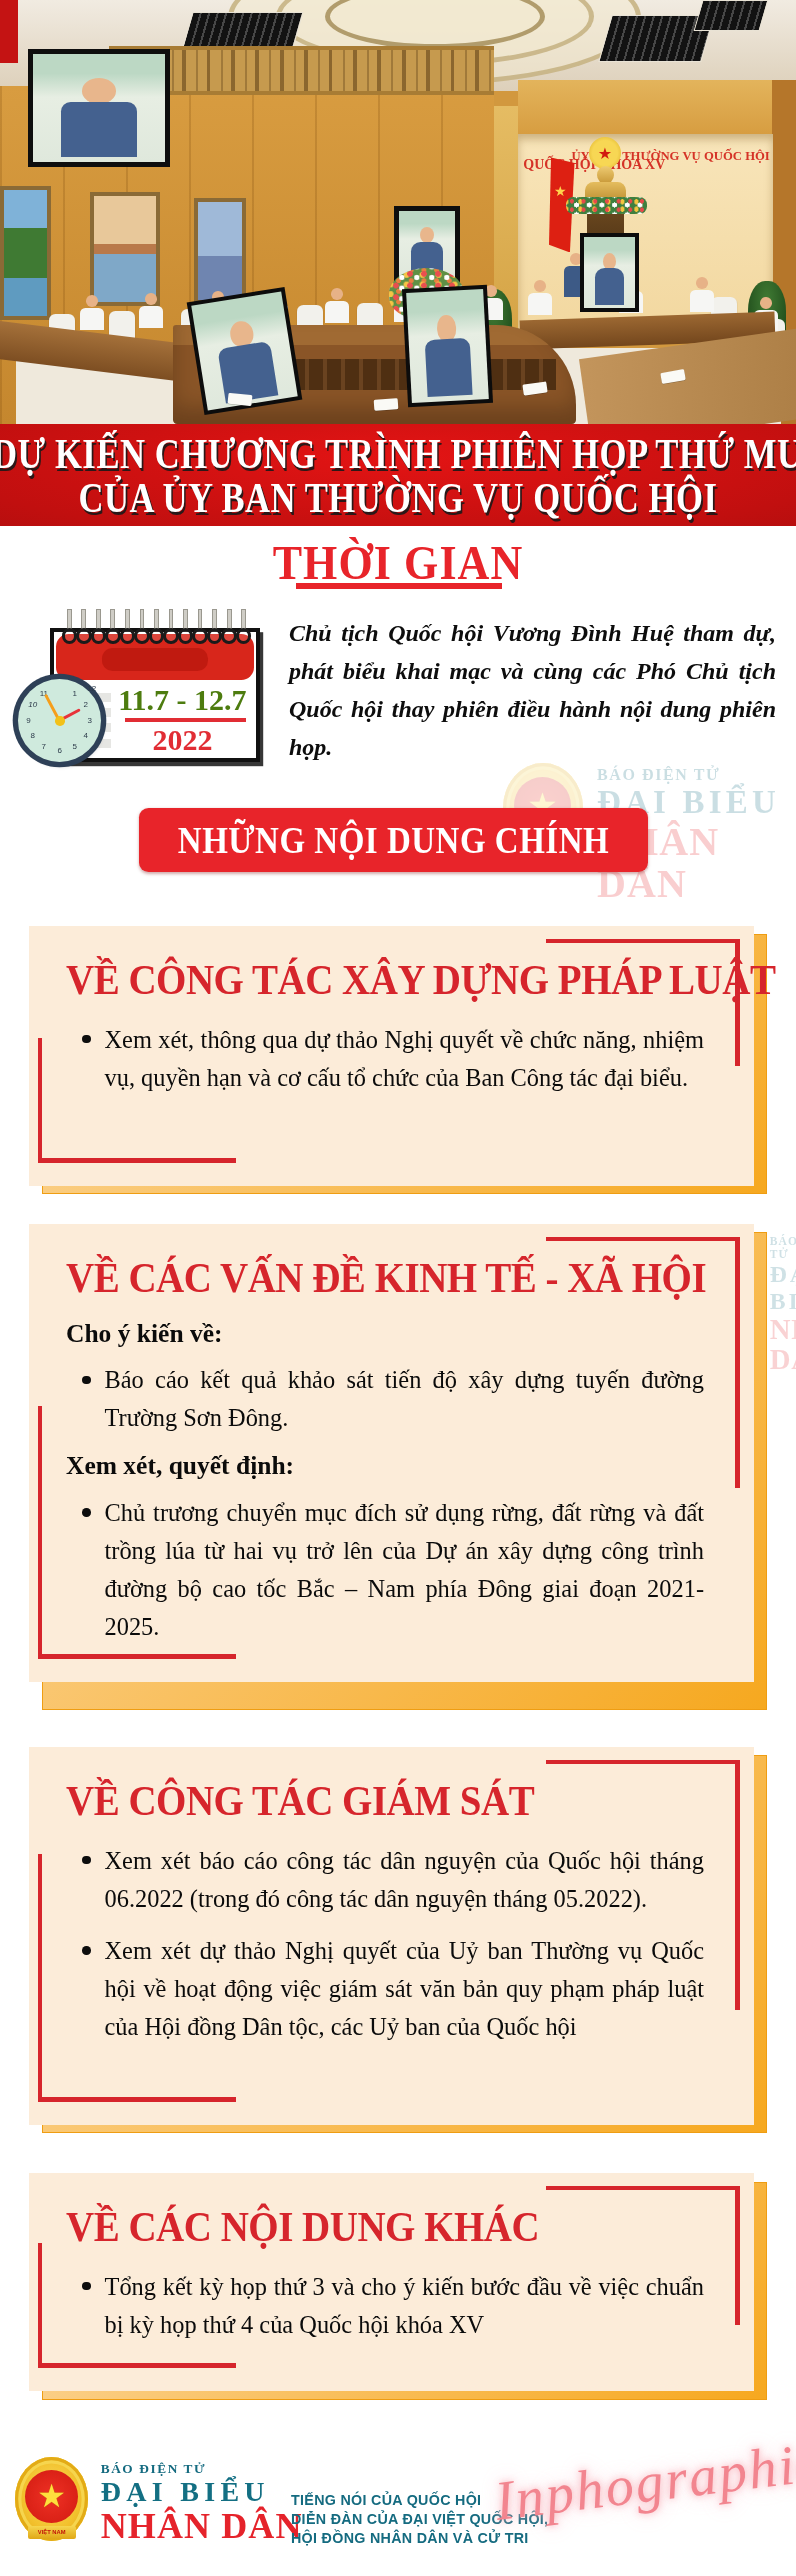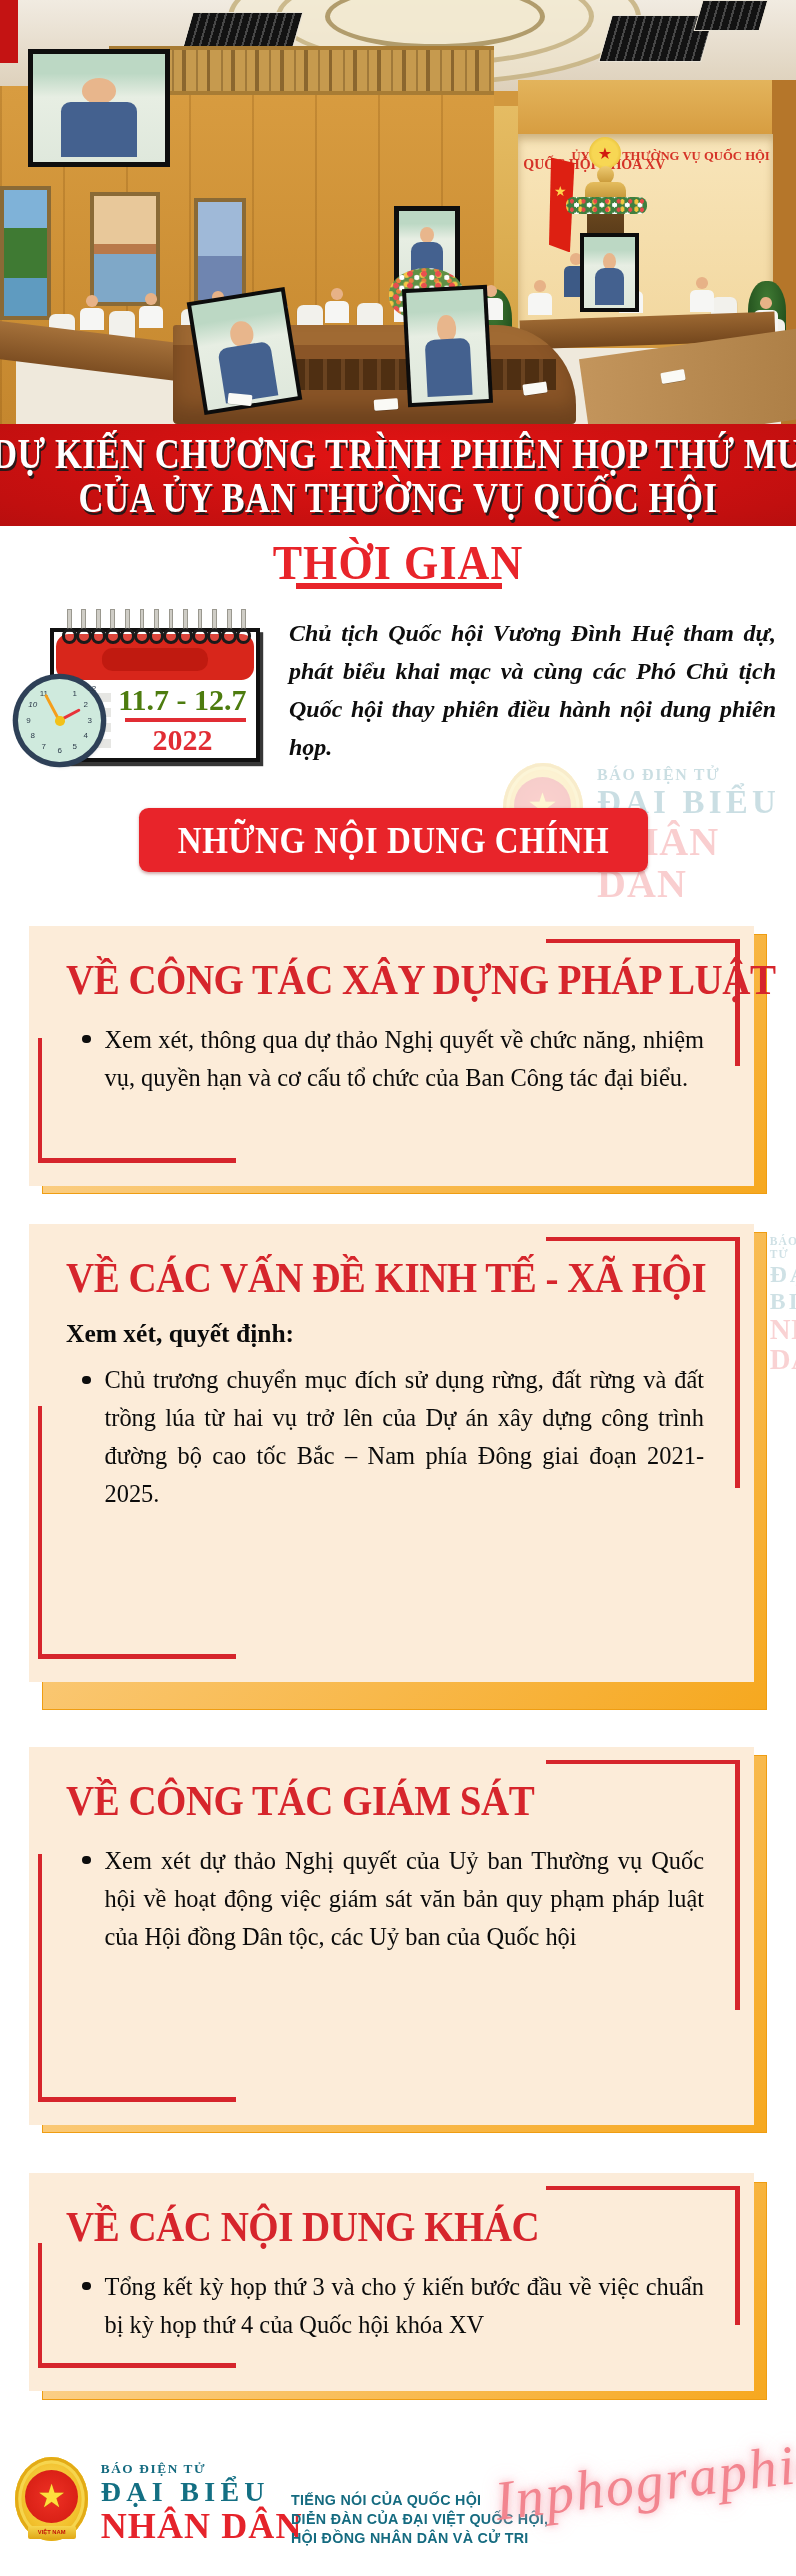--- a/index.html
+++ b/index.html
@@ -474,34 +474,43 @@
     </div>
   </div>
 
   <div class="goldbar gb2"></div>
   <div class="card c2">
     <div class="tr-h"></div>
     <div class="tr-v"></div>
     <div class="bl-v"></div>
     <div class="bl-h"></div>
     <div class="card-title">VỀ CÁC VẤN ĐỀ KINH TẾ - XÃ HỘI</div>
+    <div class="subhead">Cho ý kiến về:</div>
+    <div class="bullet">
+      <div class="dot"></div>
+      <div class="btext">Báo cáo kết quả khảo sát tiến độ xây dựng tuyến đường Trường Sơn Đông.</div>
+    </div>
     <div class="subhead" style="margin-top:14px;">Xem xét, quyết định:</div>
     <div class="bullet">
       <div class="dot"></div>
       <div class="btext">Chủ trương chuyển mục đích sử dụng rừng, đất rừng và đất trồng lúa từ hai vụ trở lên của Dự án xây dựng công trình đường bộ cao tốc Bắc – Nam phía Đông giai đoạn 2021-2025.</div>
     </div>
   </div>
 
   <div class="goldbar gb3"></div>
   <div class="card c3">
     <div class="tr-h"></div>
     <div class="tr-v"></div>
     <div class="bl-v"></div>
     <div class="bl-h"></div>
     <div class="card-title">VỀ CÔNG TÁC GIÁM SÁT</div>
+    <div class="bullet">
+      <div class="dot"></div>
+      <div class="btext">Xem xét báo cáo công tác dân nguyện của Quốc hội tháng 06.2022 (trong đó công tác dân nguyện tháng 05.2022).</div>
+    </div>
     <div class="bullet">
       <div class="dot"></div>
       <div class="btext">Xem xét dự thảo Nghị quyết của Uỷ ban Thường vụ Quốc hội về hoạt động việc giám sát văn bản quy phạm pháp luật của Hội đồng Dân tộc, các Uỷ ban của Quốc hội</div>
     </div>
   </div>
 
   <div class="goldbar gb4"></div>
   <div class="card c4">
     <div class="tr-h"></div>
     <div class="tr-v"></div>

